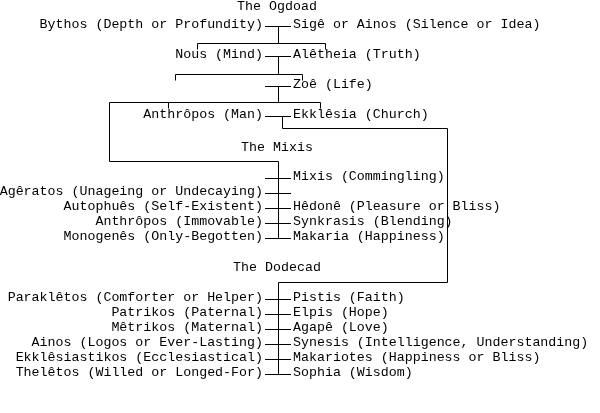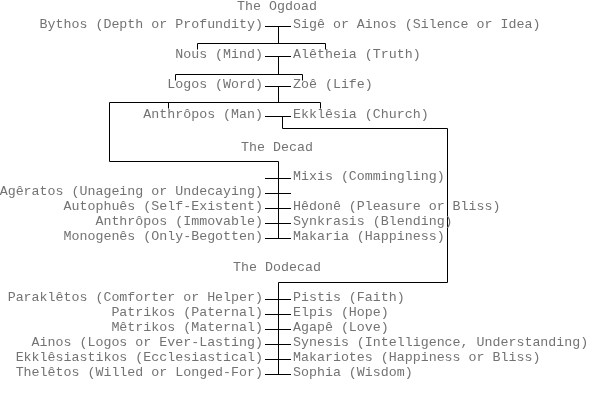--- a/index.html
+++ b/index.html
@@ -1,19 +1,19 @@
 <!DOCTYPE html>
 <html><head>
 <meta charset="utf-8">
 <style>
   html,body{margin:0;padding:0;background:#ffffff;}
   .canvas{
     position:relative;width:600px;height:413px;background:#ffffff;overflow:hidden;
     font-family:"Liberation Mono","DejaVu Sans Mono",monospace;
-    font-size:13.3px;color:#737373;
+    font-size:13.3px;color:#000000;
   }
   .lines{position:absolute;left:0;top:0;}
   .row{position:absolute;left:0;width:100%;height:15px;line-height:15px;}
   .lbl-left{position:absolute;right:337px;white-space:nowrap;}
   .lbl-right{position:absolute;left:293px;white-space:nowrap;}
   .title{position:absolute;left:277px;transform:translateX(-50%);white-space:nowrap;}
 </style>
 </head>
 <body>
 
@@ -35,30 +35,29 @@
   </div>
   <div class="row" style="top:17px">
     <span class="lbl-left">Bythos (Depth or Profundity)</span>
     <span class="lbl-right">Sigê or Ainos (Silence or Idea)</span>
   </div>
   <div class="row" style="top:47px">
     <span class="lbl-left">Nous (Mind)</span>
     <span class="lbl-right">Alêtheia (Truth)</span>
   </div>
   <div class="row" style="top:77px">
-    <span class="lbl-left">Logos (Word)</span>
     <span class="lbl-right">Zoê (Life)</span>
   </div>
   <div class="row" style="top:107px">
     <span class="lbl-left">Anthrôpos (Man)</span>
     <span class="lbl-right">Ekklêsia (Church)</span>
   </div>
 
   <div class="row" style="top:140px">
-    <span class="title">The Decad</span>
+    <span class="title">The Mixis</span>
   </div>
   <div class="row" style="top:169px">
     <span class="lbl-right">Mixis (Commingling)</span>
   </div>
   <div class="row" style="top:184px">
     <span class="lbl-left">Agêratos (Unageing or Undecaying)</span>
   </div>
   <div class="row" style="top:199px">
     <span class="lbl-left">Autophuês (Self-Existent)</span>
     <span class="lbl-right">Hêdonê (Pleasure or Bliss)</span>

